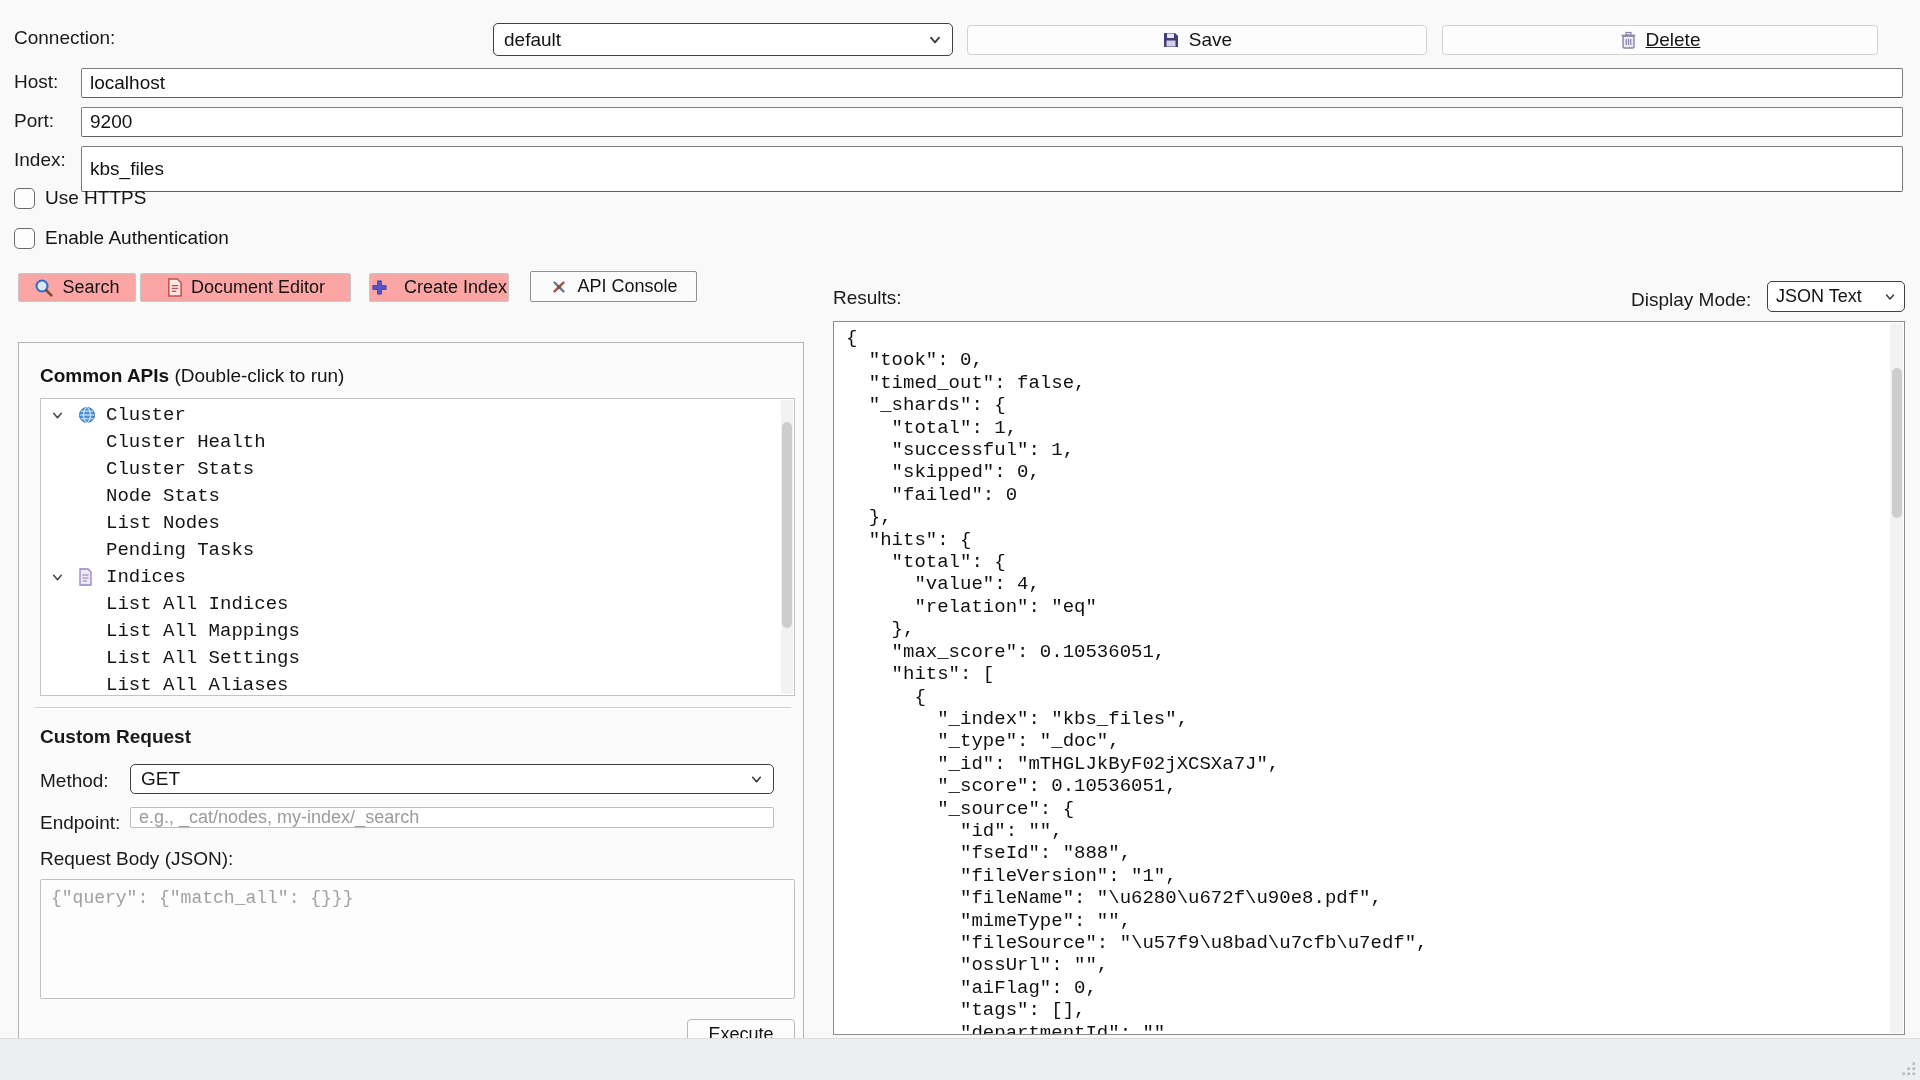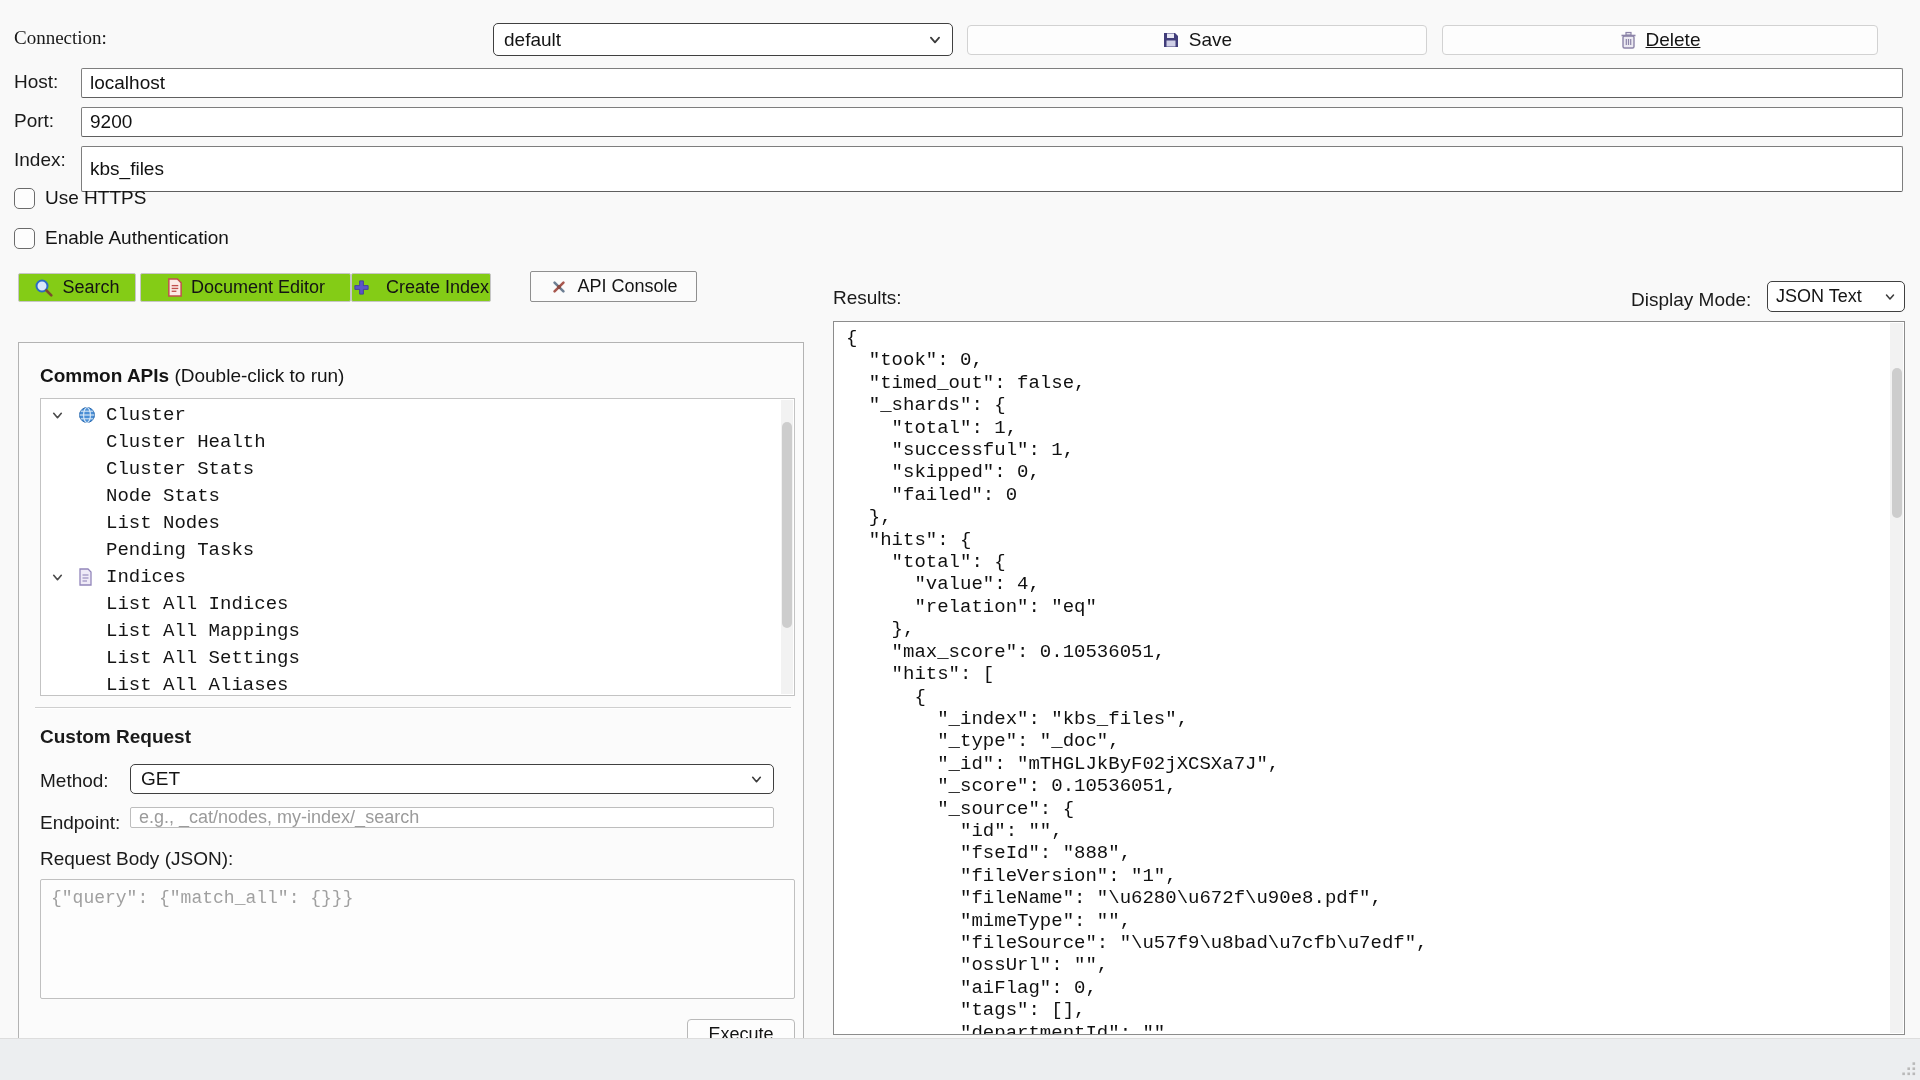--- a/index.html
+++ b/index.html
@@ -15,21 +15,21 @@
   .btn { background:#fdfdfd; border:1px solid #d2d2d2; border-radius:4px;
          display:flex; align-items:center; justify-content:center; gap:9px;
          font-size:19px; font-family:inherit; color:#141414; cursor:default; }
   .txt { background:#fff; border:1px solid #7e7e7e; border-bottom-color:#5f5f5f; border-radius:2px;
          font-size:19px; font-family:inherit; padding:0 8px; color:#111; outline:none; }
   .txt::placeholder { color:#9b9b9b; }
   .chkrow { display:flex; align-items:center; gap:10px; font-size:19px; }
   .chk { appearance:none; -webkit-appearance:none; width:21px; height:21px;
          border:1.6px solid #6b6b6b; border-radius:5px; background:#fdfdfd; margin:0; }
   .tabs { position:absolute; }
-  .tab { position:absolute; top:2px; height:29px; background:#84cc16; border:1px solid #c6c6c6;
+  .tab { position:absolute; top:2px; height:29px; background:#fca5a5; border:1px solid #c6c6c6;
          border-radius:2px; display:flex; align-items:center; justify-content:center; gap:8px;
          font-size:18px; cursor:default; }
   .tab.active { top:0; height:31px; background:#fbfbfb; border-color:#8f8f8f; }
   .panel { background:#fbfbfb; border:1px solid #b3b3b3;margin-top:40px; }
   .treebox { position:absolute; background:#ffffff; border:1px solid #c3c3c3; overflow:hidden; }
   .tree-row { position:absolute; left:0; right:16px; height:26px; display:flex; align-items:center; font-size:19px; }
   .tree-row .expander { position:absolute; left:9px; top:6px; width:14px; height:14px; }
   .tree-row .nicon { position:absolute; left:37px; top:4px; }
   .tree-row .tlabel { position:absolute; left:65px; white-space:nowrap; }
   .divider { border-top:1px solid #cfcfcf; border-bottom:1px solid #ffffff; height:2px; }
@@ -44,21 +44,21 @@
               color:#111; outline:none; }
   .bodyarea::placeholder { color:#a0a0a0; }
   .strip { position:absolute; background:#eceef0; border-top:1px solid #dddddd; }
   .icon { display:inline-flex; align-items:center; justify-content:center; }
 </style>
 </head>
 <body>
 
 <div class="window">
 
-  <span class="abs lbl" style="left:14px; top:27px;font-family:Liberation Serif, serif;">Connection:</span>
+  <span class="abs lbl" style="left:14px; top:27px;">Connection:</span>
   <div class="abs combo" style="left:493px; top:23px; width:460px; height:33px;">
     <span>default</span>
     <span class="icon">
       <svg width="14" height="14" viewBox="0 0 12 12">
           <polyline points="2.5,4 6,8 9.5,4" fill="none" stroke="#3a3a3a" stroke-width="1.5" stroke-linecap="round" stroke-linejoin="round"></polyline>
         </svg>
     </span>
   </div>
   <button class="abs btn" style="left:967px; top:25px; width:460px; height:30px;">
     <span class="icon">
@@ -114,21 +114,21 @@
       <span class="icon">
         <svg width="17" height="19" viewBox="0 0 18 20">
           <path d="M3 1 h9 l4 4 v14 h-13 z" fill="#fbeae6" stroke="#c0504d" stroke-width="1.6"></path>
           <line x1="6" y1="8" x2="13" y2="8" stroke="#c0504d" stroke-width="1.4"></line>
           <line x1="6" y1="11" x2="13" y2="11" stroke="#c0504d" stroke-width="1.4"></line>
           <line x1="6" y1="14" x2="11" y2="14" stroke="#c0504d" stroke-width="1.4"></line>
         </svg>
       </span>
       <span>Document Editor</span>
     </div>
-    <div class="tab" style="left:333px; width:140px;gap:16px;">
+    <div class="tab" style="left:351px; width:140px;gap:16px;">
       <span class="icon">
         <svg width="17" height="17" viewBox="0 0 18 18">
           <path d="M7 2 h4 v5 h5 v4 h-5 v5 h-4 v-5 H2 V7 h5 z" fill="#5b55c8" stroke="#433f9b" stroke-width="1"></path>
         </svg>
       </span>
       <span>Create Index</span>
     </div>
     <div class="tab active" style="left:512px; width:167px;">
       <span class="icon">
         <svg width="20" height="20" viewBox="0 0 20 20">

